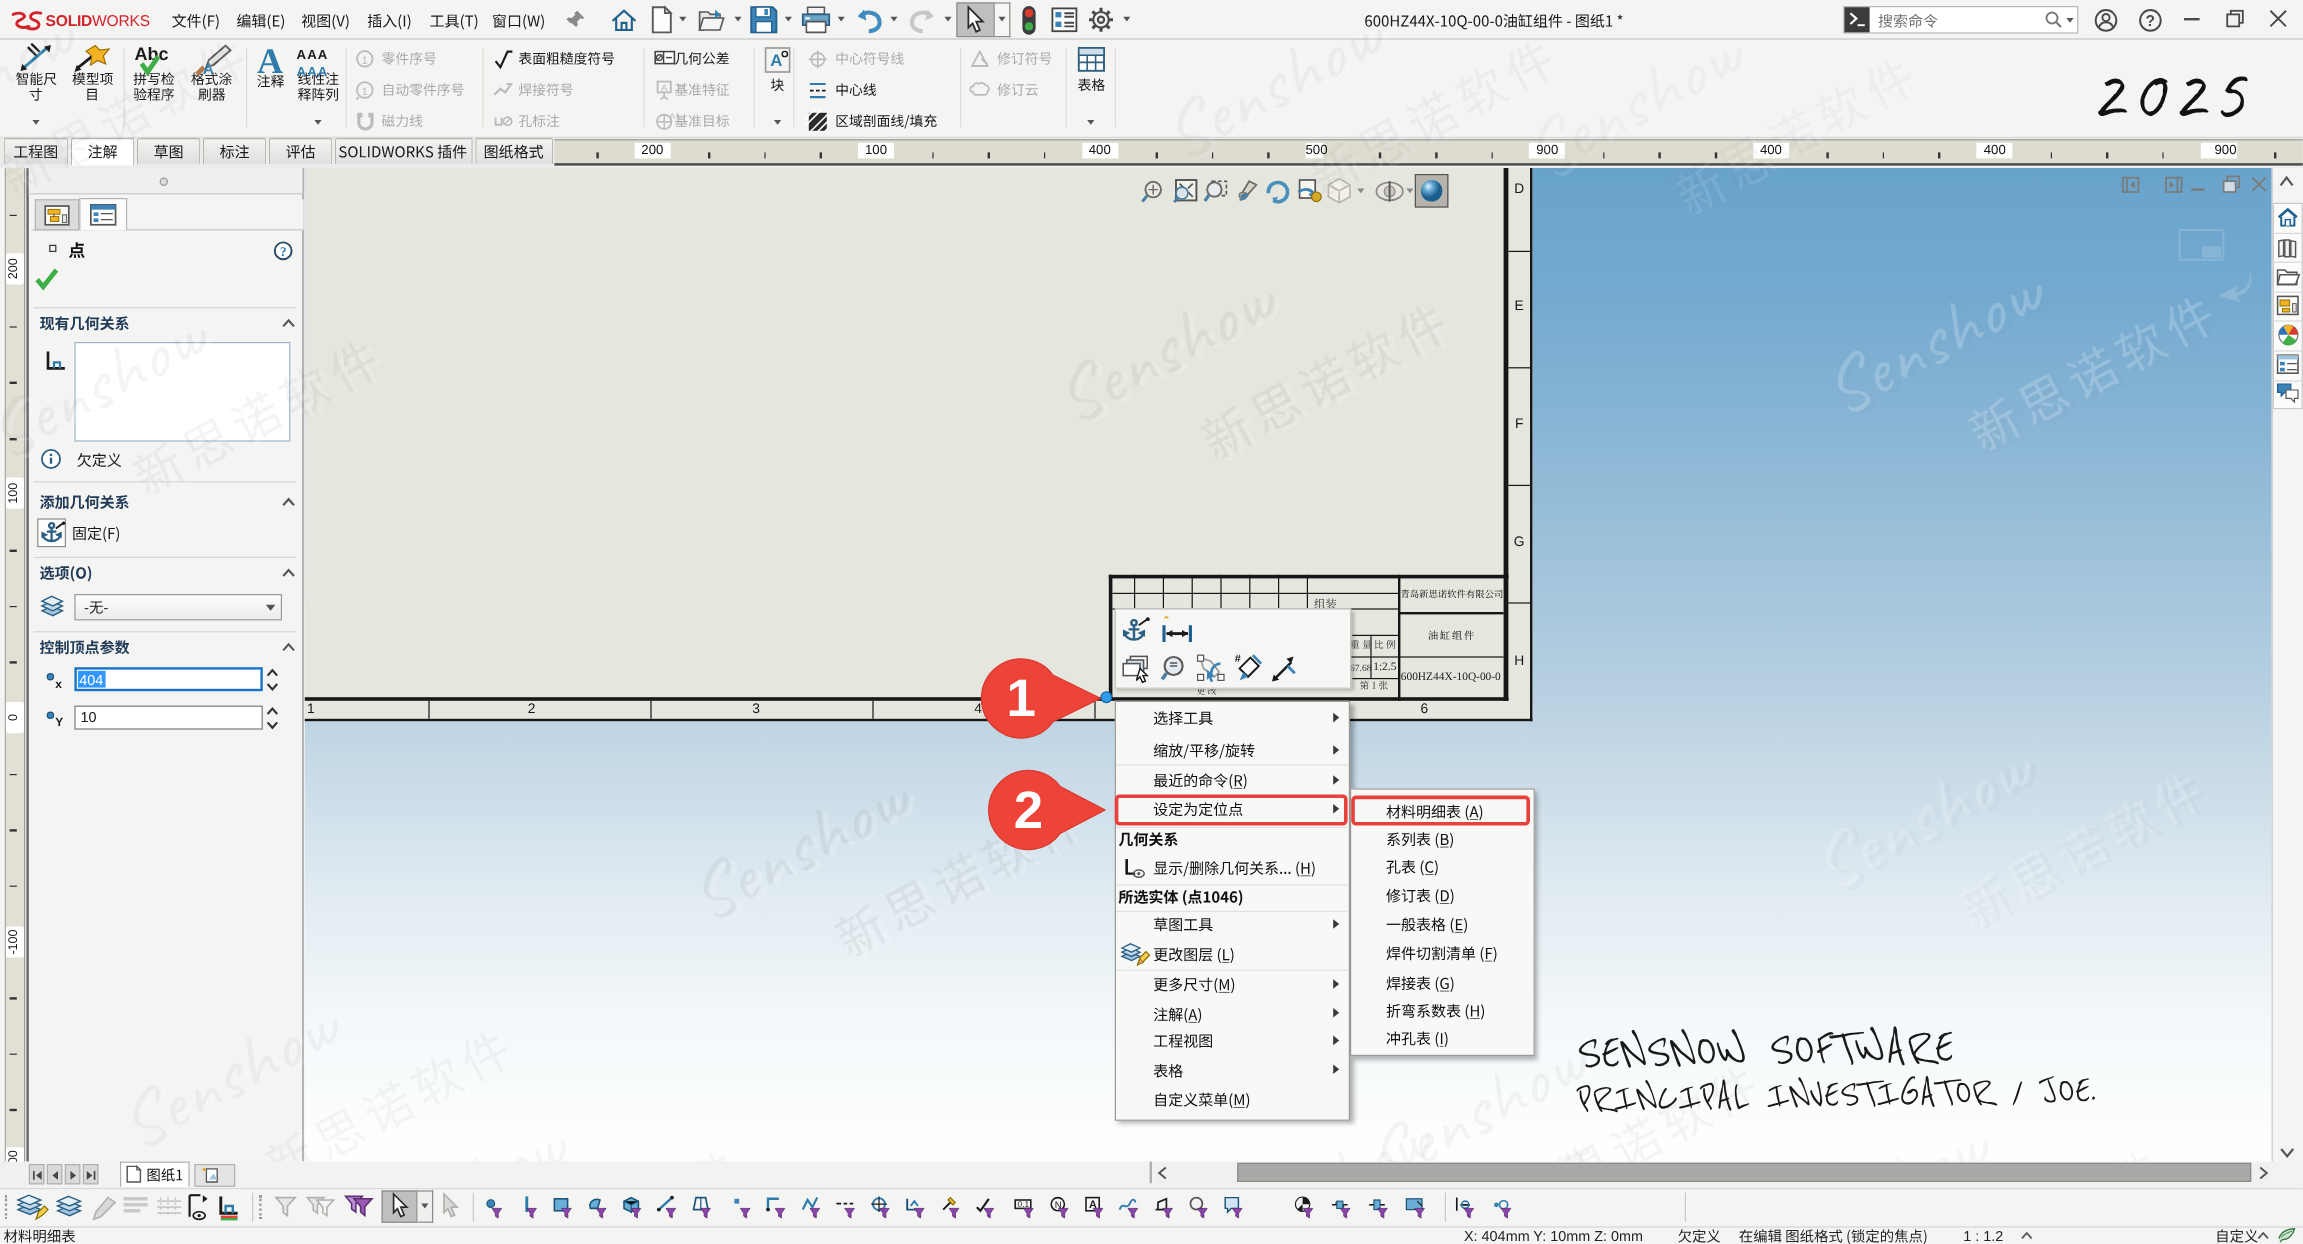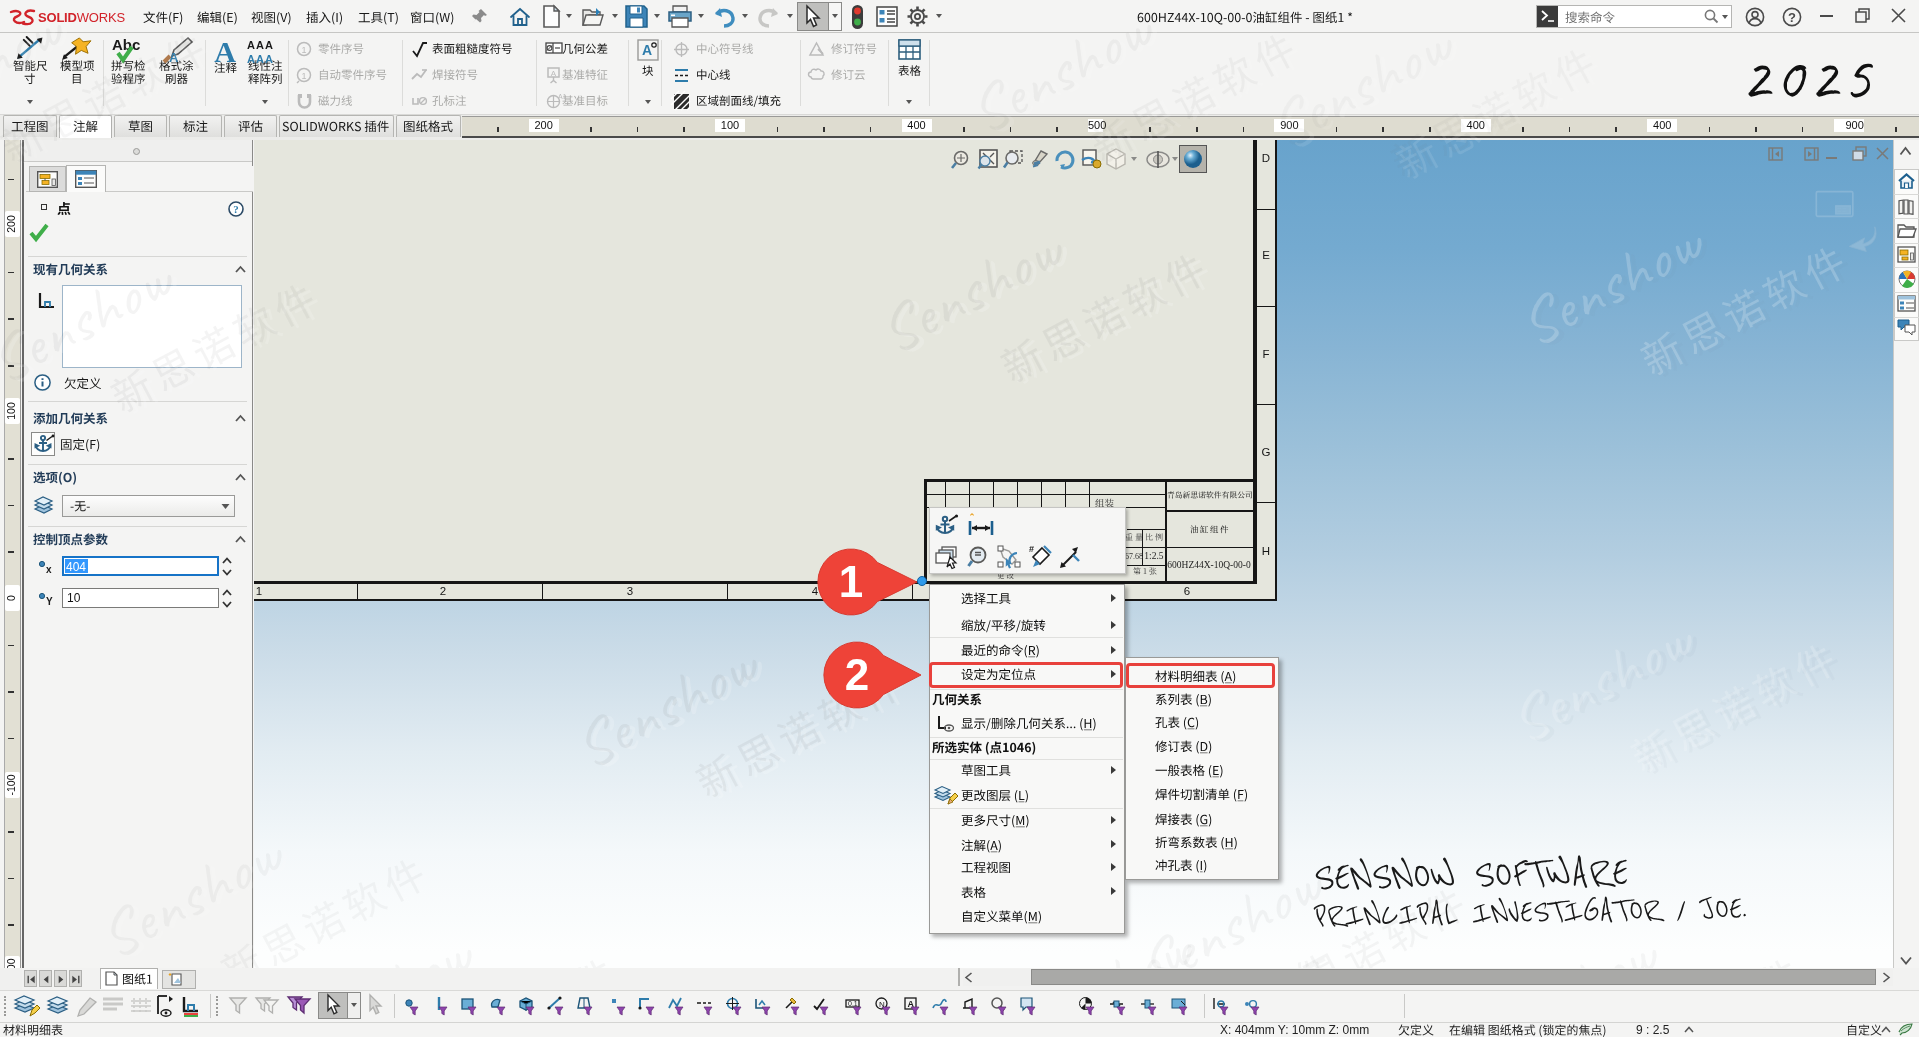--- a/index.html
+++ b/index.html
@@ -2369,21 +2369,21 @@
       <use href="#r20" x="3612"></use>
       <use href="#r28" x="3724"></use>
       <use href="#r9501" x="3893"></use>
       <use href="#r5b9a" x="4393"></use>
       <use href="#r7684" x="4893"></use>
       <use href="#r7126" x="5393"></use>
       <use href="#r70b9" x="5893"></use>
       <use href="#r29" x="6393"></use>
     </g>
   </svg>
-<div class="a" style="left:1636px;top:1023px;font-size:12px;color:#222">9 : 2.5</div>
+<div class="a" style="left:1636px;top:1023px;font-size:12px;color:#222">1 : 1.2</div>
 <svg class="i" style="left:1684px;top:1026px" width="10" height="7" viewBox="0 0 10 7">
     <path d="M1 6l4-4.5L9 6" fill="none" stroke="#555" stroke-width="1.5"></path>
   </svg>
 <svg class="t" style="left:1846.0px;top:1020.5px" width="38.0" height="18.0">
     <g fill="#222" transform="translate(0,13.56) scale(0.02400)">
       <use href="#r81ea" x="0"></use>
       <use href="#r5b9a" x="500"></use>
       <use href="#r4e49" x="1000"></use>
     </g>
   </svg>

